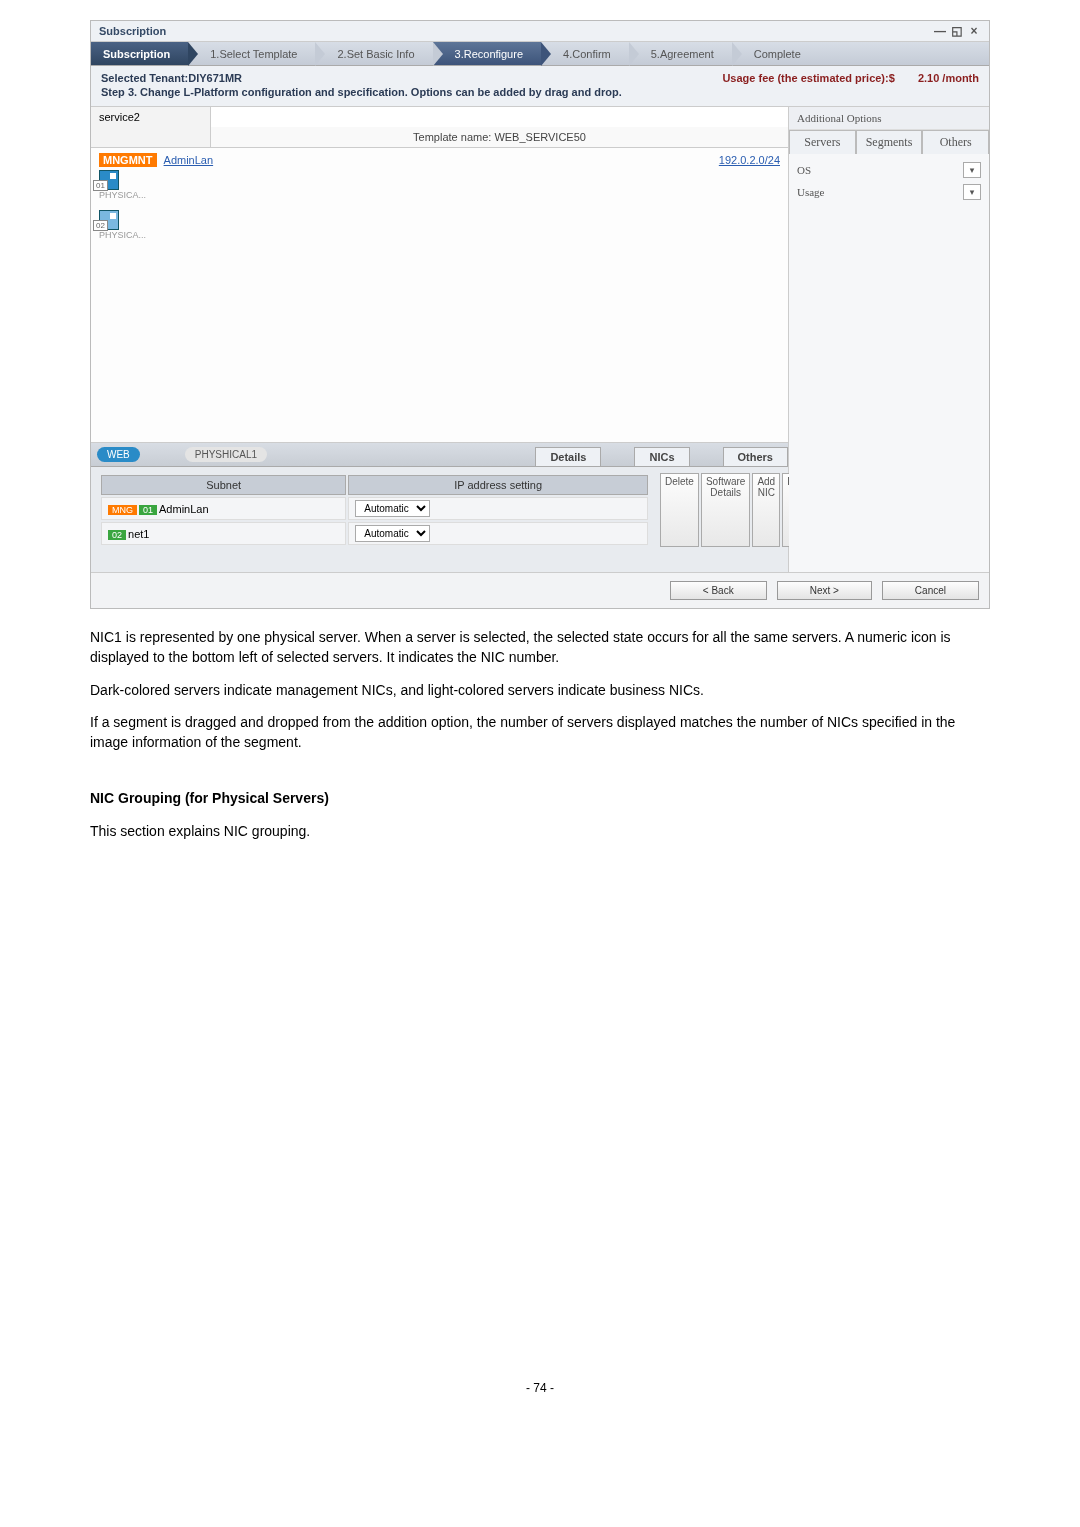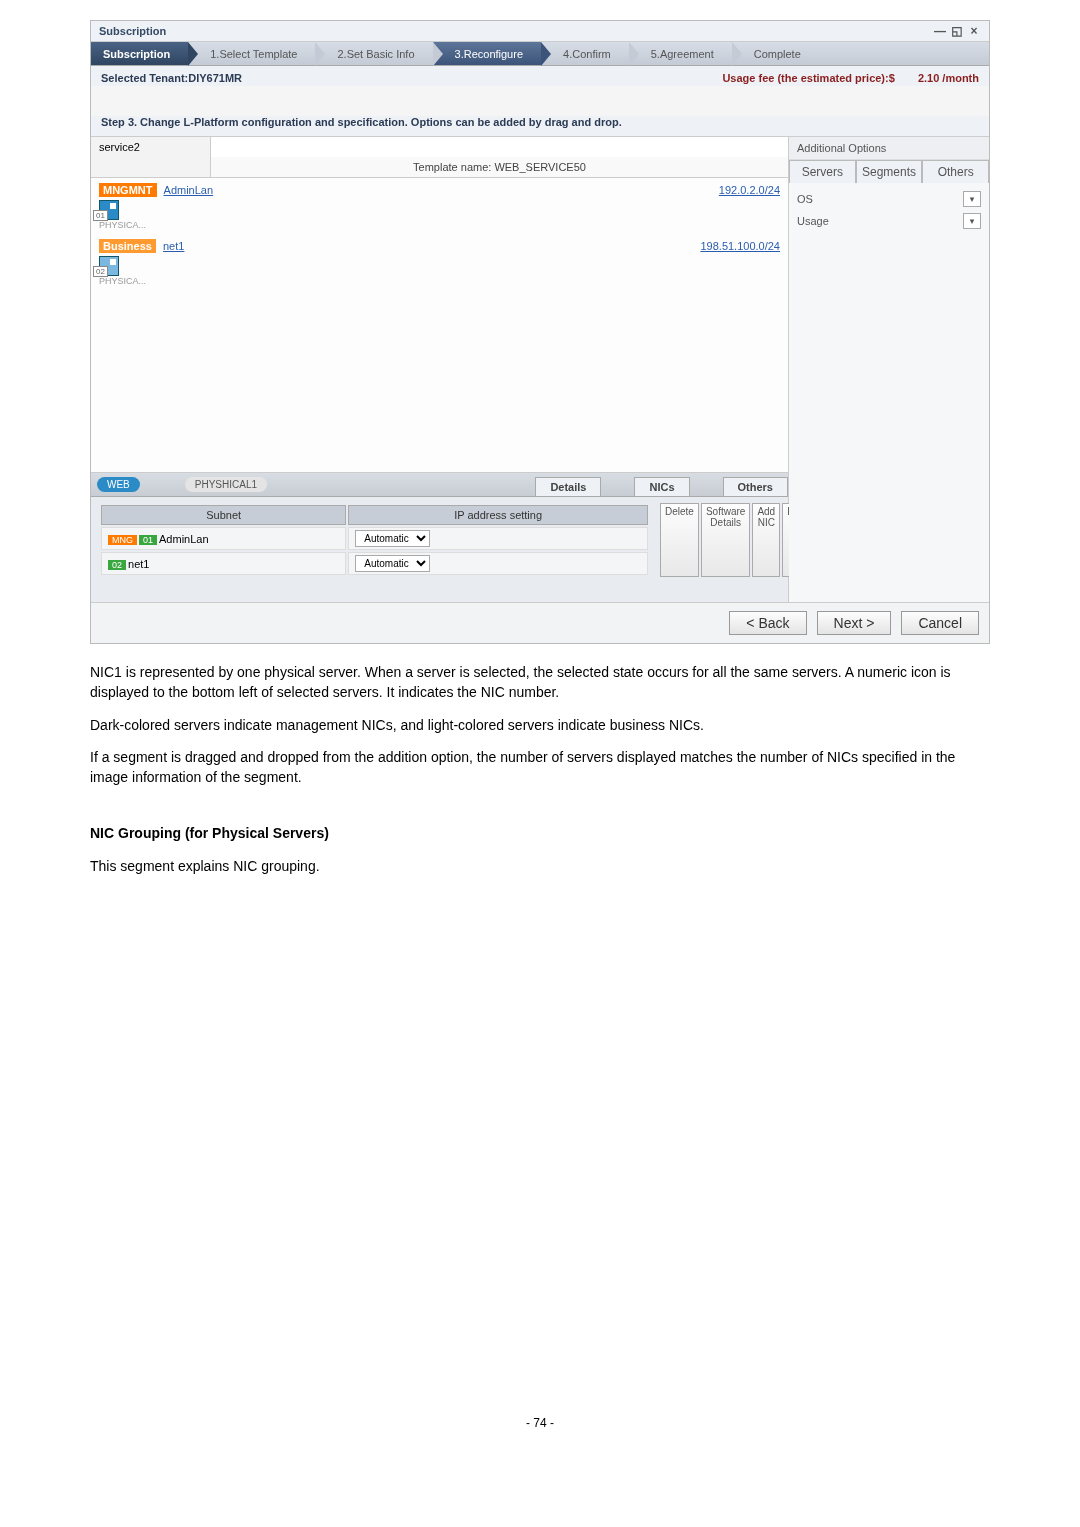--- a/index.html
+++ b/index.html
@@ -88,21 +88,20 @@
     text-align:right;
   }
   .tenant-right .fee-value { margin-left:20px; }
   .step-text {
     font-size:11px;
     color:#2b3b55;
     padding:0 10px 8px 10px;
     font-weight:bold;
     background:#eef1f5;
     border-bottom:1px solid #ccc;
-    margin-top:30px;
   }
 
   .body-flex {
     display:flex;
     height:465px;
     background:#fff;
   }
   .canvas-area {
     flex:1;
     border-right:1px solid #ccc;
@@ -257,20 +256,21 @@
     color:#555;
     text-align:center;
   }
 
   
   .side-panel {
     width:200px;
     background:#f6f7f9;
     display:flex;
     flex-direction:column;
+    font-family:Liberation Serif, serif;
   }
   .side-title {
     font-size:11px;
     padding:5px 8px;
     color:#555;
     border-bottom:1px solid #ddd;
     background:#edeff3;
   }
   .side-tabs {
     display:flex;
@@ -308,22 +308,22 @@
 
   .footer-btns {
     display:flex;
     justify-content:flex-end;
     gap:10px;
     padding:8px 10px;
     border-top:1px solid #ccc;
     background:#f2f3f5;
   }
   .footer-btns button {
-    font-size:14px;
-    padding:3px 16px;
+    font-size:10px;
+    padding:3px 32px;
     border:1px solid #999;
     background:linear-gradient(#fdfdfd,#e4e4e4);
     color:#333;
   }
 
   
   .doc-text { padding:18px 90px 0 90px; line-height:1.45; }
   .doc-text p { margin-bottom:12px; }
   .doc-heading { font-weight:bold; margin:36px 0 10px 0; }
   .page-num { text-align:center; margin-top:540px; font-size:12px;}
@@ -379,25 +379,20 @@
             <span class="seg-subnet">192.0.2.0/24</span>
           </div>
           <div class="server-icon">
             <div class="server-box"></div>
             <span class="nic-badge">01</span>
             <div class="phys-label">PHYSICA...</div>
           </div>
         </div>
 
         <div class="seg-block">
-          <div class="seg-label">
-            <span class="seg-tag biz">Business</span>
-            <a>net1</a>
-            <span class="seg-subnet">198.51.100.0/24</span>
-          </div>
           <div class="server-icon">
             <div class="server-box" style="background:#7ab8e0"></div>
             <span class="nic-badge">02</span>
             <div class="phys-label">PHYSICA...</div>
           </div>
         </div>
       </div>
 
       <div class="details-panel">
         <div class="details-tabs">
@@ -463,16 +458,16 @@
   </div>
 
 </div>
 </div>
 
 <div class="doc-text">
   <p>NIC1 is represented by one physical server. When a server is selected, the selected state occurs for all the same servers. A numeric icon is displayed to the bottom left of selected servers. It indicates the NIC number.</p>
   <p>Dark-colored servers indicate management NICs, and light-colored servers indicate business NICs.</p>
   <p>If a segment is dragged and dropped from the addition option, the number of servers displayed matches the number of NICs specified in the image information of the segment.</p>
   <p class="doc-heading">NIC Grouping (for Physical Servers)</p>
-  <p>This segment explains NIC grouping.</p>
+  <p>This section explains NIC grouping.</p>
 </div>
 
 <div class="page-num">- 74 -</div>
 
 </body></html>

